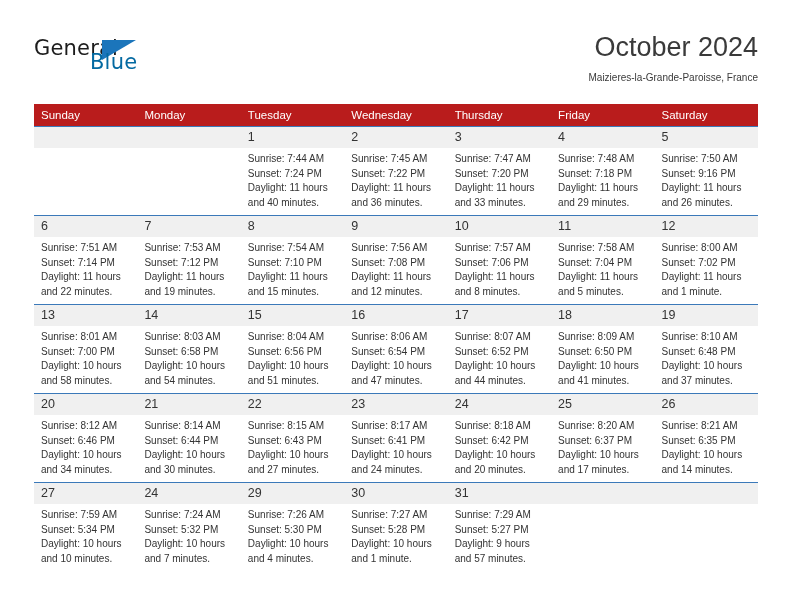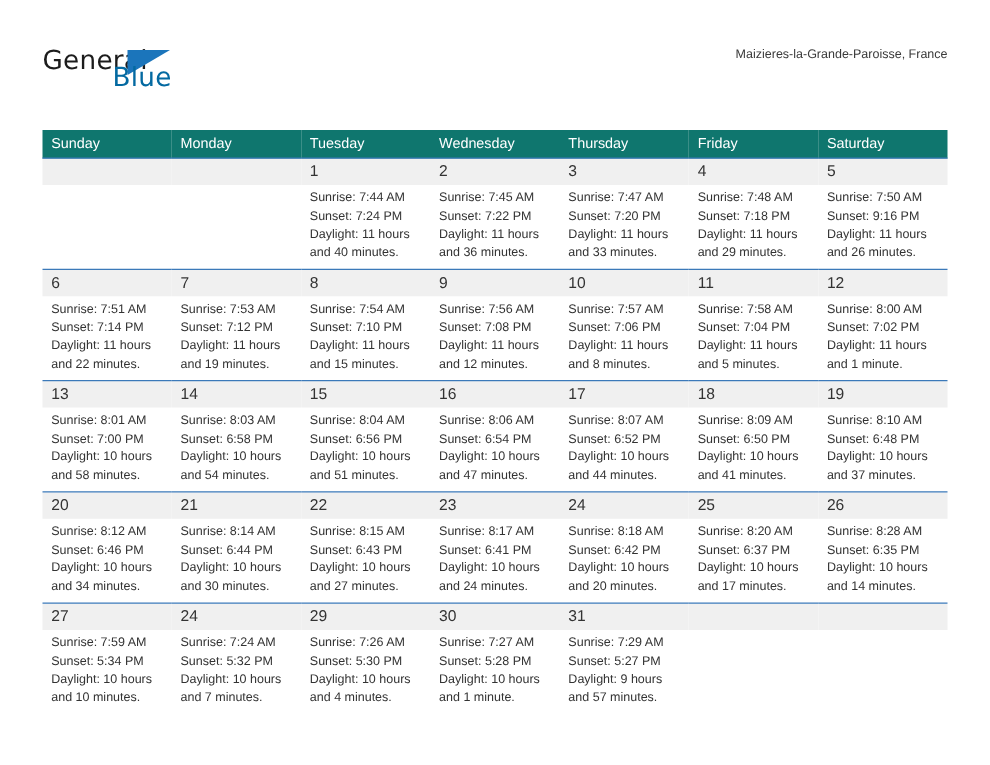--- a/index.html
+++ b/index.html
@@ -91,21 +91,21 @@
   
   .calendar {
     position: absolute;
     left: 34px;
     top: 104px;
     width: 724px;
     border-collapse: collapse;
     table-layout: fixed;
   }
   .calendar th {
-    background: #0f766e;
+    background: #b91c1c;
     color: #ffffff;
     font-size: 11.5px;
     font-weight: 400;
     text-align: left;
     padding: 5px 0 5px 7px;
     height: 12px;
     border: none;
   }
   .calendar td {
     vertical-align: top;
@@ -149,20 +149,21 @@
 
   <div class="header">
 
     <div class="logo">
       <span class="logo-general">General</span>
       <span class="logo-triangle"></span>
       <span class="logo-blue">Blue</span>
     </div>
 
     <div class="title-block">
+      <div class="cal-title">October 2024</div>
       <div class="cal-subtitle">Maizieres-la-Grande-Paroisse, France</div>
     </div>
 
   </div>
 
   <table class="calendar">
     <thead>
       <tr id="weekday-row">
           <th>Sunday</th>
           <th>Monday</th>
@@ -408,21 +409,21 @@
             <div class="details">
               <div>Sunrise: 8:20 AM</div>
               <div>Sunset: 6:37 PM</div>
               <div>Daylight: 10 hours</div>
               <div>and 17 minutes.</div>
             </div>
           </td>
           <td>
             <span class="daynum">26</span>
             <div class="details">
-              <div>Sunrise: 8:28 AM</div>
+              <div>Sunrise: 8:21 AM</div>
               <div>Sunset: 6:35 PM</div>
               <div>Daylight: 10 hours</div>
               <div>and 14 minutes.</div>
             </div>
           </td>
         </tr>
         <tr class="week-row">
           <td>
             <span class="daynum">27</span>
             <div class="details">

